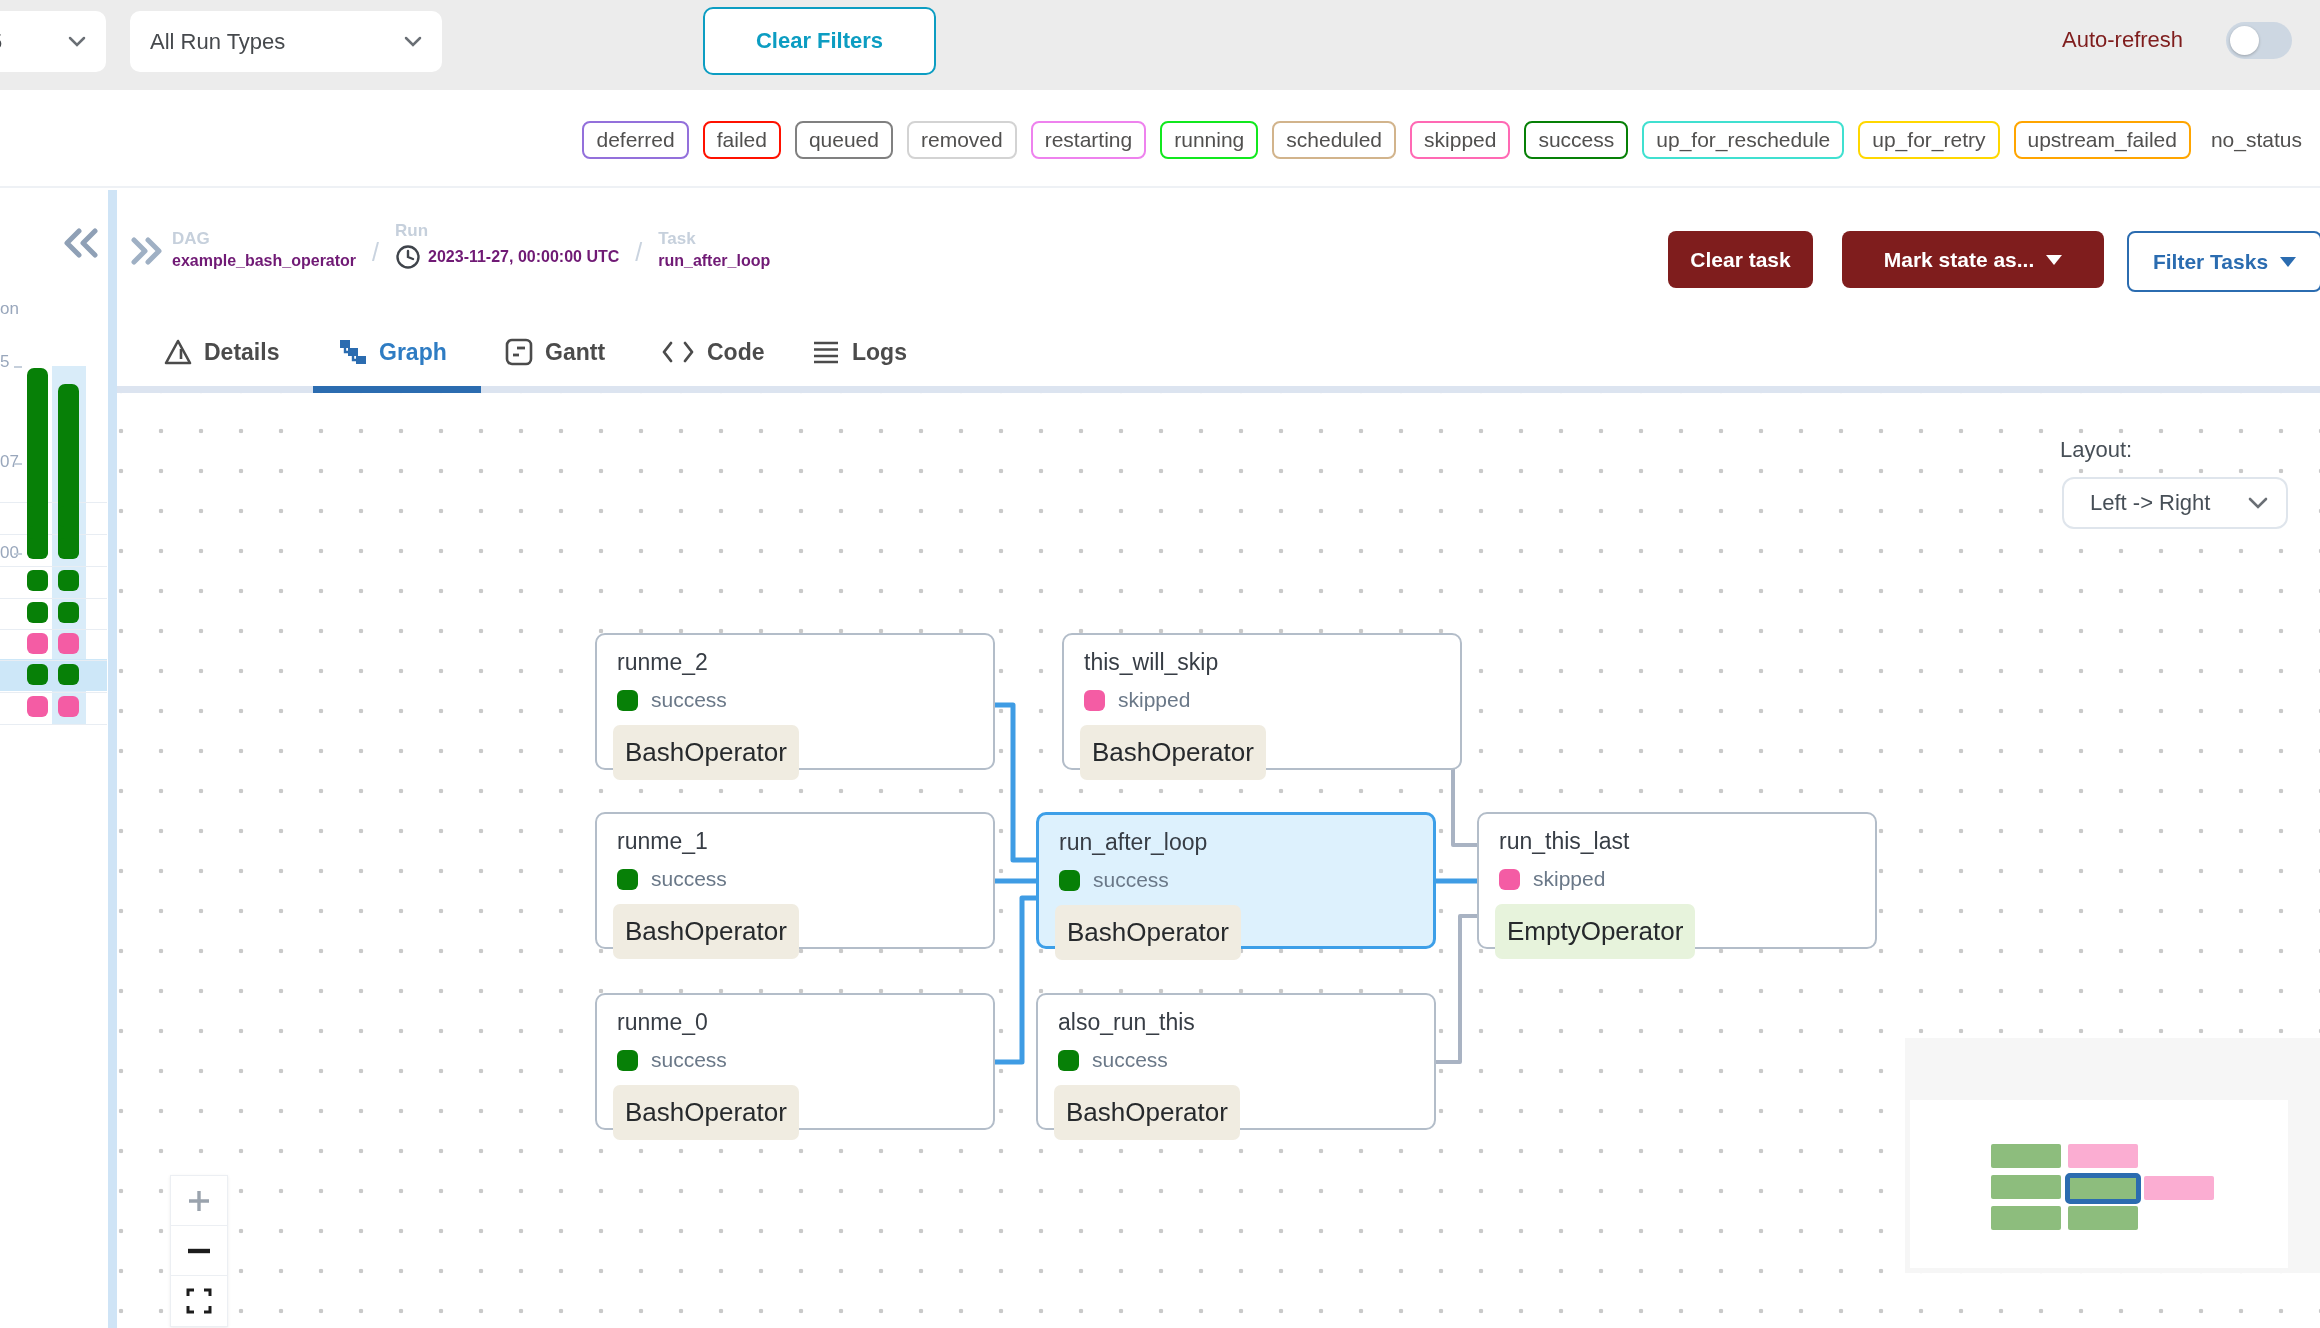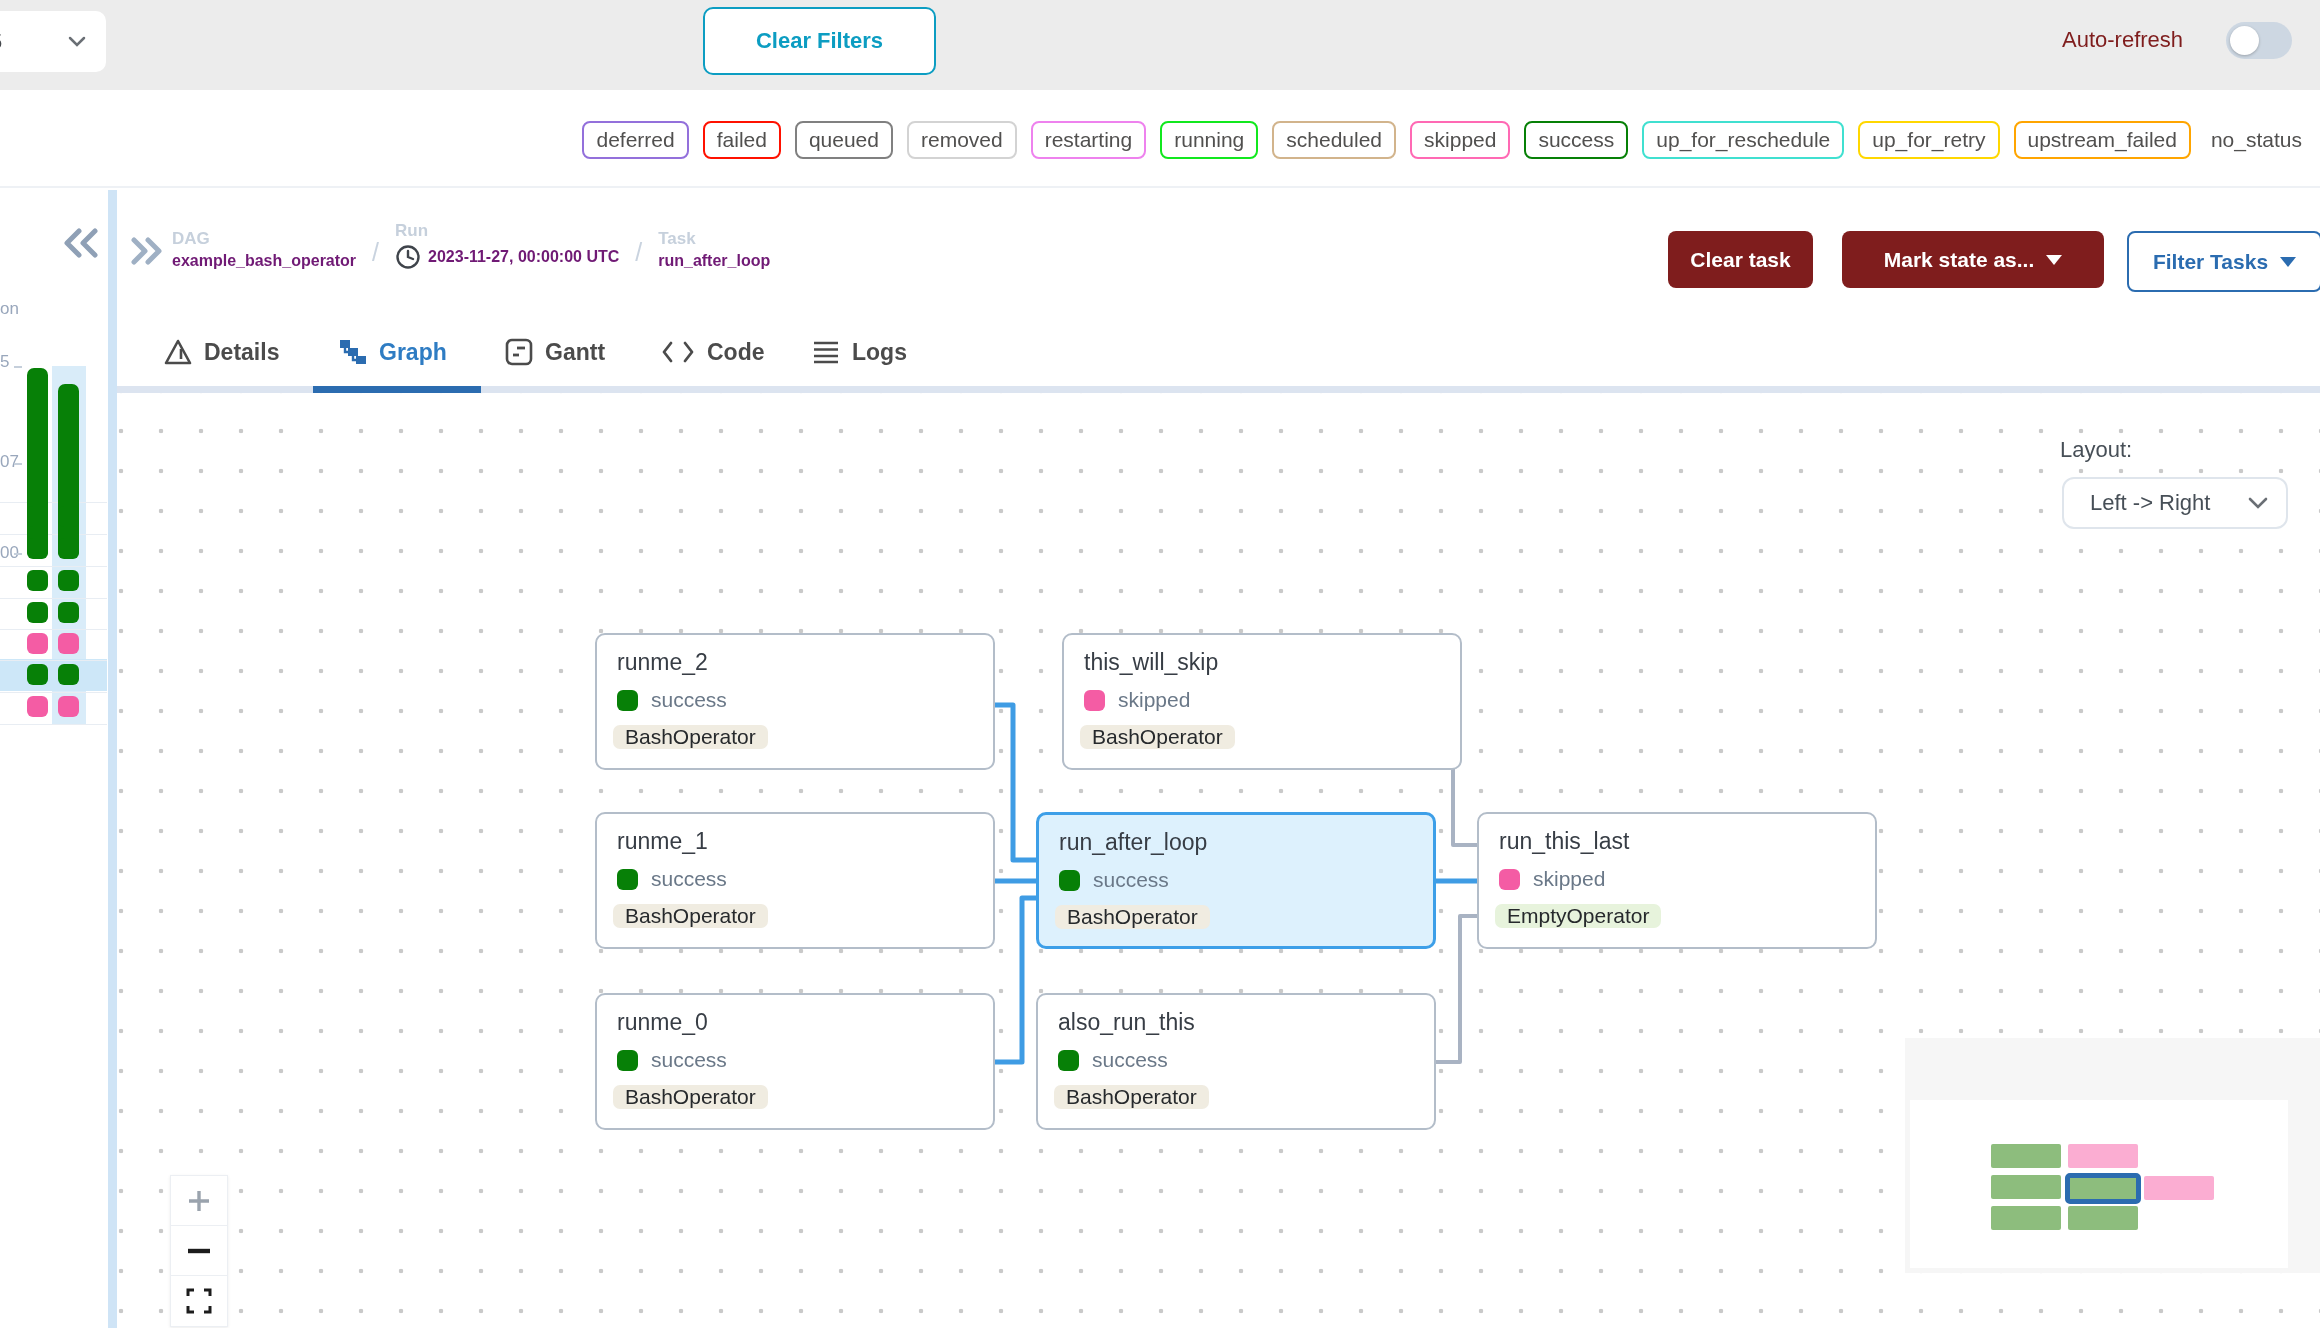--- a/index.html
+++ b/index.html
@@ -57,22 +57,22 @@
   .canvas{left:117px;top:393px;width:2203px;height:935px;background:#fff;
           background-image:radial-gradient(circle,#c9c9c9 2px,transparent 2.6px);
           background-size:40px 40px;background-position:24px 18px;}
   .node{position:absolute;width:400px;height:137px;background:#fff;border:2px solid #b3bdc9;
         border-radius:10px;box-sizing:border-box;}
   .node.selected{background:#ddf1fd;border:3px solid #3d9fe8;}
   .node-title{position:absolute;left:20px;top:14px;font-size:23px;color:#373d45;}
   .node-status{position:absolute;left:20px;top:53px;display:flex;align-items:center;gap:13px;}
   .status-sq{width:21px;height:21px;border-radius:6px;}
   .status-txt{font-size:21px;color:#6a7888;}
-  .op-chip{position:absolute;left:16px;top:90px;font-size:21px;color:#26292c;
-           padding:0 12px;border-radius:7px;}
+  .op-chip{position:absolute;left:16px;top:90px;font-size:26px;color:#26292c;
+           padding:12px 12px;border-radius:7px;}
 
   
   .layout-label{left:2060px;top:437px;font-size:22px;color:#474f57;}
   .layout-select{left:2062px;top:477px;width:226px;height:52px;background:#fff;border:2px solid #dfe5ec;
       border-radius:12px;display:flex;align-items:center;justify-content:space-between;
       padding:0 18px 0 26px;font-size:22px;color:#474f57;box-sizing:border-box;}
 
   
   .minimap{left:1905px;top:1038px;width:415px;height:235px;background:#f6f6f6;}
   .mini-view{position:absolute;left:5px;top:62px;width:378px;height:168px;background:#fff;}
@@ -87,20 +87,26 @@
   .zbtn:last-child{border-bottom:none;}
 </style>
 </head>
 <body>
 
 <div id="root">
 
   <div class="abs topbar">
     <div class="abs sel" style="left:-30px;width:96px;">
       <span>5</span>
+      <svg class="chev" width="18" height="12" viewBox="0 0 18 12">
+          <path d="M2 2 L9 9 L16 2" fill="none" stroke="#6a6f75" stroke-width="2.5" stroke-linecap="round"></path>
+        </svg>
+    </div>
+    <div class="abs sel" style="left:130px;width:272px;">
+      <span>All Run Types</span>
       <svg class="chev" width="18" height="12" viewBox="0 0 18 12">
           <path d="M2 2 L9 9 L16 2" fill="none" stroke="#6a6f75" stroke-width="2.5" stroke-linecap="round"></path>
         </svg>
     </div>
     <div class="abs clear-filters">Clear Filters</div>
     <div class="abs ar-label">Auto-refresh</div>
     <div class="abs toggle">
         <div class="knob"></div>
       </div>
   </div>

